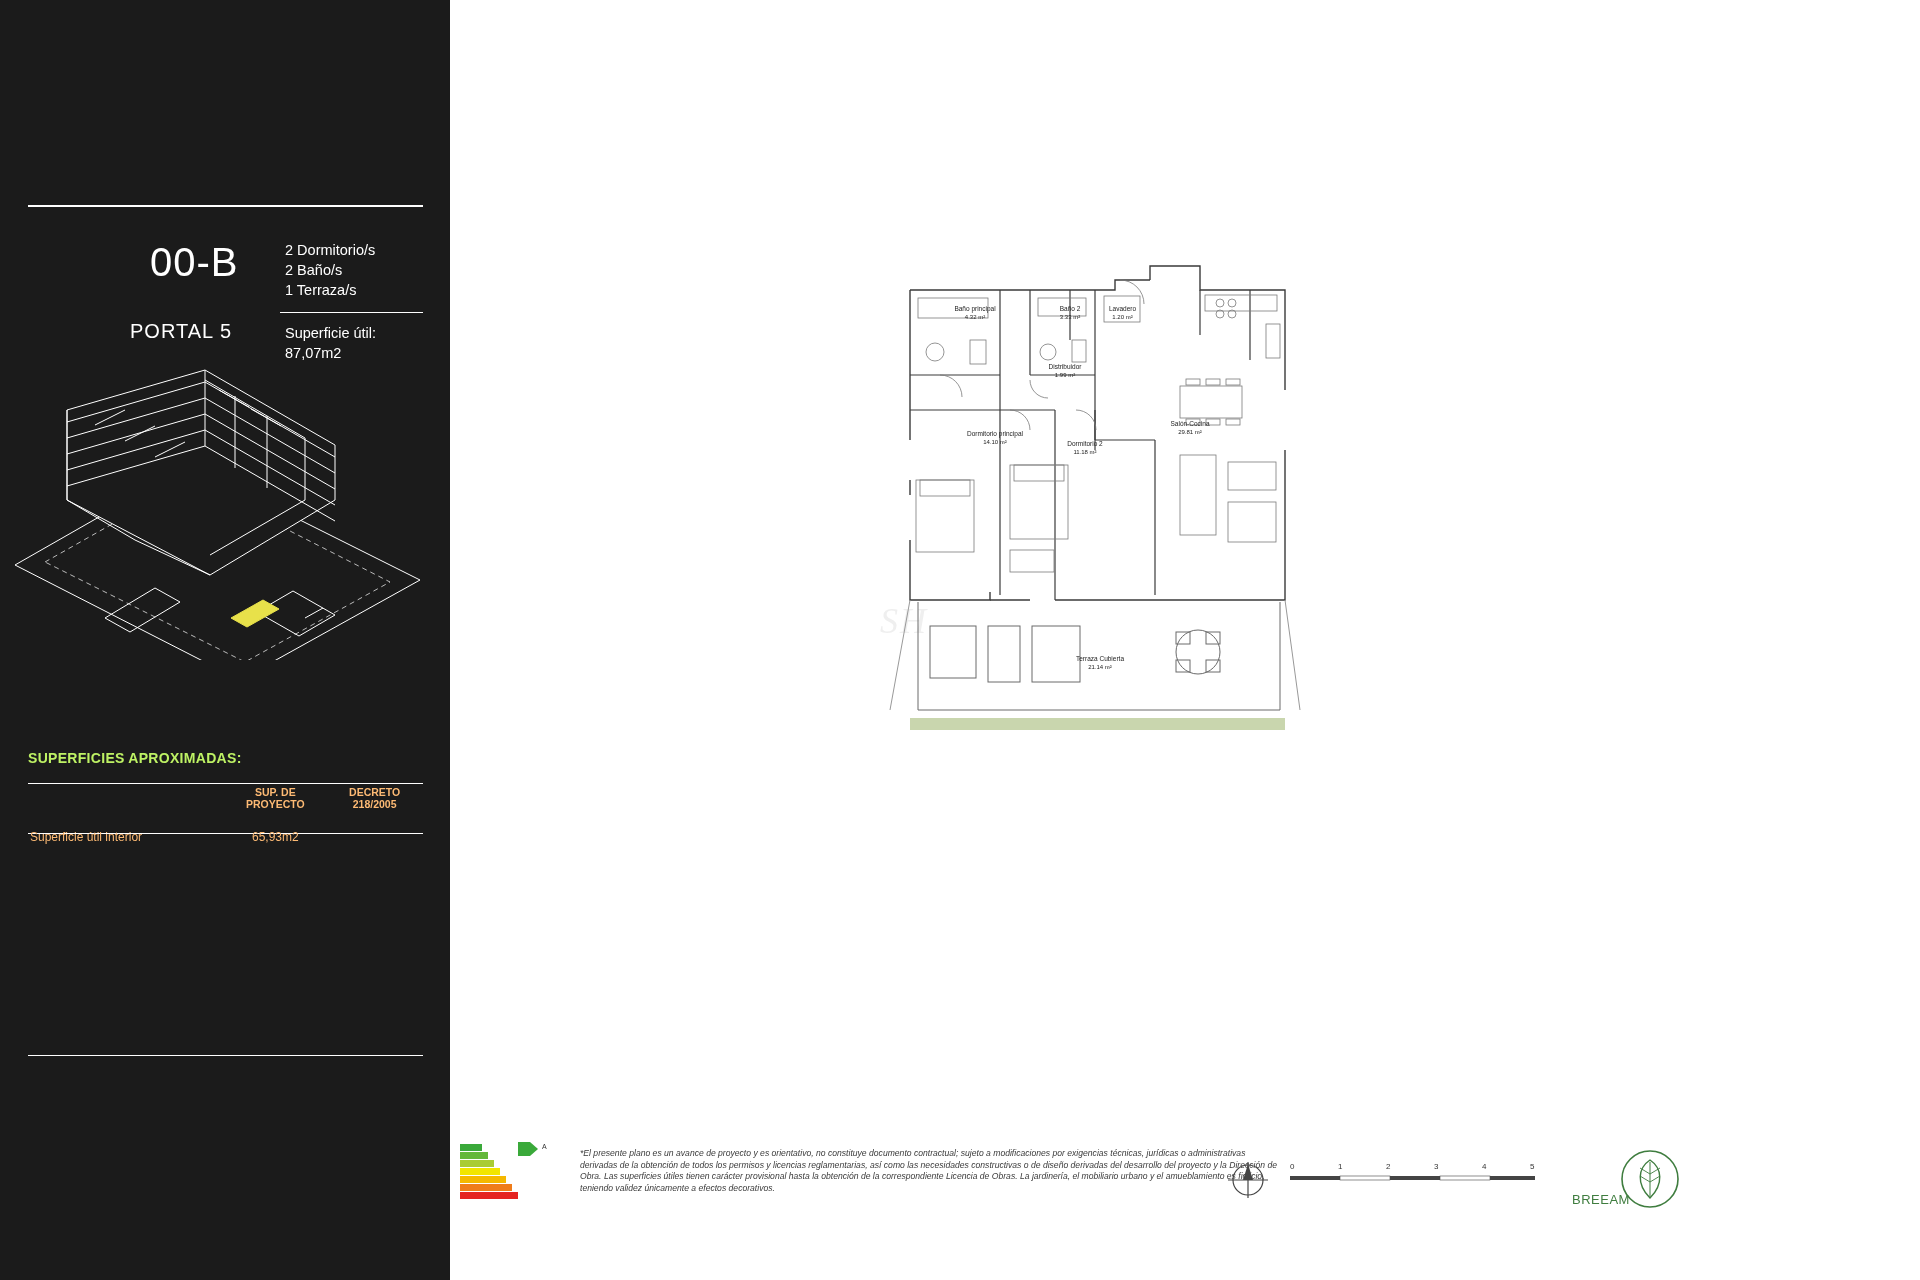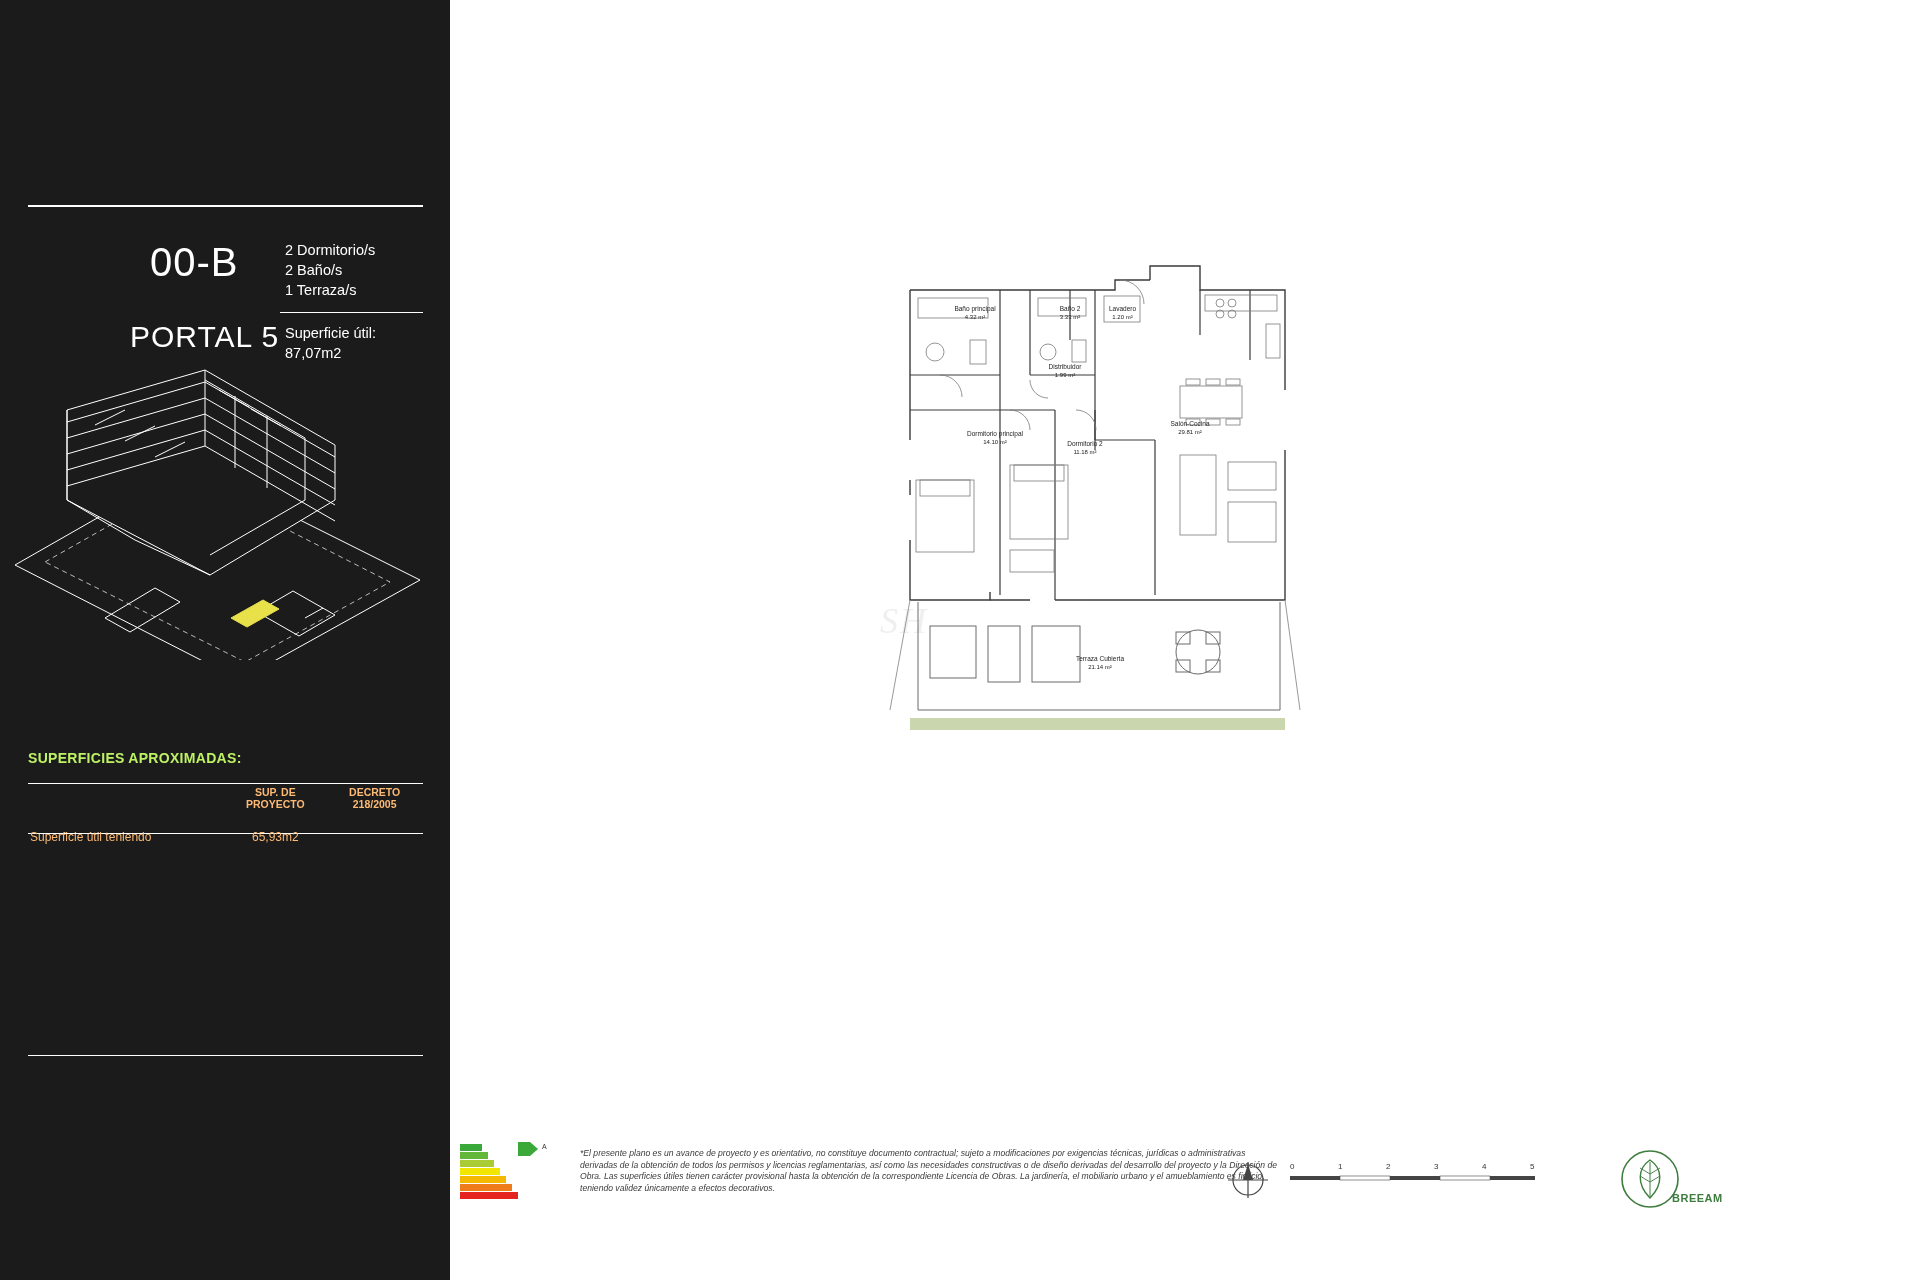--- a/index.html
+++ b/index.html
@@ -18,21 +18,21 @@
     background:#1b1b1b;color:#ffffff;
   }
   .rule{position:absolute;background:#ffffff;height:2px;}
 
   .unit-code{
     position:absolute;left:150px;top:240px;
     font-size:40px;letter-spacing:1px;color:#fff;font-weight:400;
   }
   .portal{
     position:absolute;left:130px;top:320px;
-    font-size:30px;letter-spacing:1px;color:#fff;
+    font-size:20px;letter-spacing:1px;color:#fff;
   }
   .specs{
     position:absolute;left:285px;top:240px;font-size:14.5px;line-height:20px;color:#fff;
   }
   .sup-util{
     position:absolute;left:285px;top:323px;font-size:14.5px;line-height:20px;color:#fff;
   }
 
   
   .iso{position:absolute;left:5px;top:350px;width:430px;height:310px;}
@@ -71,21 +71,21 @@
     position:absolute;left:120px;top:8px;width:700px;
     font-size:8.6px;line-height:11.5px;font-style:italic;color:#3a3a3a;
   }
   .energy{position:absolute;left:0px;top:4px;width:100px;height:64px;}
   .energy .bar{position:absolute;height:7px;left:0;}
   .energy .ltr{position:absolute;font-size:7px;color:#333;}
   .northwrap{position:absolute;left:760px;top:10px;width:60px;height:60px;}
   .scalewrap{position:absolute;left:830px;top:22px;width:290px;height:40px;}
   .scale-num{position:absolute;font-size:8px;color:#333;top:0;}
   .bream{position:absolute;left:1130px;top:4px;width:120px;height:70px;}
-  .bream-txt{position:absolute;left:1212px;top:52px;font-size:11px;font-weight:bold;color:#3f7d3f;letter-spacing:.5px;}
+  .bream-txt{position:absolute;left:1112px;top:52px;font-size:13px;font-weight:normal;color:#3f7d3f;letter-spacing:.5px;}
 </style>
 </head>
 <body>
 
 <div class="page">
 
   <div class="leftpanel">
 
     <div class="rule" style="left:28px;top:205px;width:395px;"></div>
 
@@ -157,21 +157,21 @@
             <span>PROYECTO</span>
           </th>
           <th style="width:95px;">
             <span>DECRETO</span><br>
             <span>218/2005</span>
           </th>
         </tr>
       </thead>
       <tbody>
         <tr>
-          <td class="lbl">Superficie útil teniendo</td>
+          <td class="lbl">Superficie útil interior</td>
           <td class="num">65,93m2</td>
           <td class="num"></td>
         </tr>
       </tbody>
     </table>
   </div>
 
   <div class="watermark">SH</div>
 
   <svg class="plan" viewBox="0 0 430 560">

